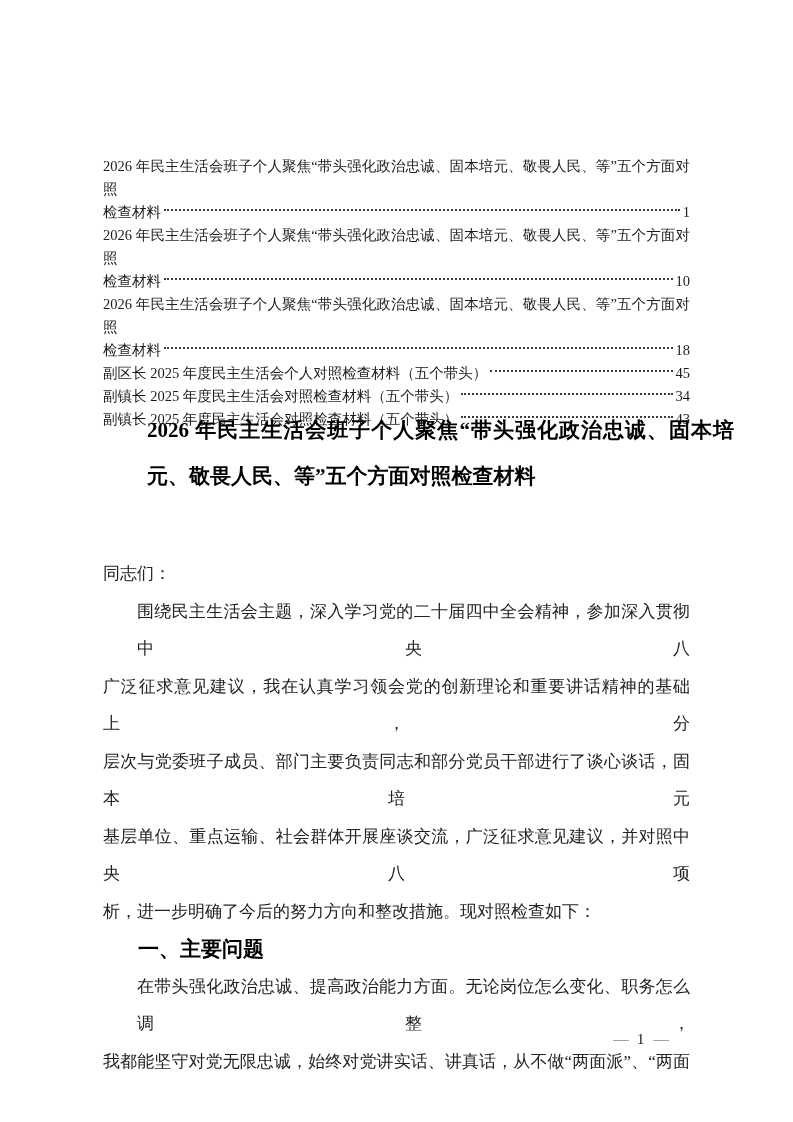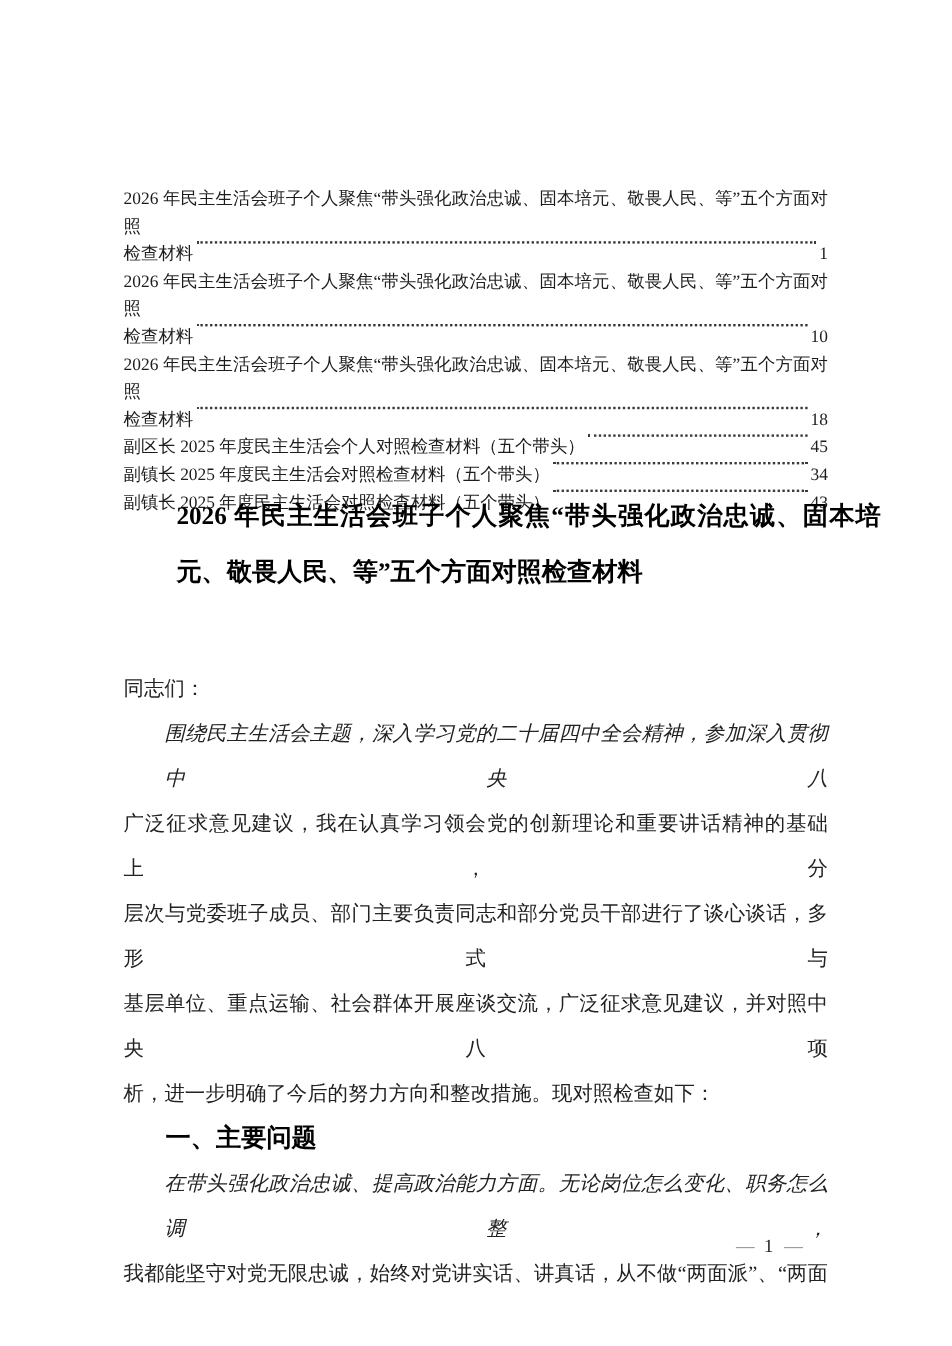--- a/index.html
+++ b/index.html
@@ -23,21 +23,21 @@
     font-size: 14.5px;
     line-height: 23px;
     color: #1c1c1c;
   }
   .toc-line-full {
     text-align: justify;
     text-align-last: justify;
   }
   .toc-line-last {
     display: flex;
-    align-items: flex-start;
+    align-items: center;
   }
   .toc-line-last .toc-text { white-space: nowrap; }
   .toc-leader {
     flex: 1 1 auto;
     min-width: 12px;
     border-bottom: 2px dotted #3a3a3a;
     margin: 0 3px 5px 3px;
   }
   .toc-page { white-space: nowrap; }
 
@@ -61,21 +61,21 @@
     position: absolute;
     left: 103px; top: 555px; width: 587px;
     font-size: 17px;
     line-height: 37.5px;
     color: #222222;
   }
   .body-line {
     text-align: justify;
     text-align-last: justify;
   }
-  .body-line.line-first { padding-left: 34px; font-style: italic; }
+  .body-line.line-first { padding-left: 34px; }
   .body-line.line-open {
     text-align: left;
     text-align-last: left;
   }
   .section-heading {
     padding-left: 35px;
     font-family: "Liberation Sans", sans-serif;
     font-size: 21px;
     font-weight: bold;
     color: #000000;
@@ -156,21 +156,21 @@
   <div class="doc-title">
     <div class="title-line-1">2026 年民主生活会班子个人聚焦“带头强化政治忠诚、固本培</div>
     <div class="title-line-2">元、敬畏人民、等”五个方面对照检查材料</div>
   </div>
 
   <div class="body-text">
     <div class="body-line line-open">同志们：</div>
 
     <div class="body-line line-first">围绕民主生活会主题，深入学习党的二十届四中全会精神，参加深入贯彻中央八</div>
     <div class="body-line">广泛征求意见建议，我在认真学习领会党的创新理论和重要讲话精神的基础上，分</div>
-    <div class="body-line">层次与党委班子成员、部门主要负责同志和部分党员干部进行了谈心谈话，多形式与</div>
+    <div class="body-line">层次与党委班子成员、部门主要负责同志和部分党员干部进行了谈心谈话，固本培元</div>
     <div class="body-line">基层单位、重点运输、社会群体开展座谈交流，广泛征求意见建议，并对照中央八项</div>
     <div class="body-line line-open">析，进一步明确了今后的努力方向和整改措施。现对照检查如下：</div>
 
     <div class="section-heading">一、主要问题</div>
 
     <div class="body-line line-first">在带头强化政治忠诚、提高政治能力方面。无论岗位怎么变化、职务怎么调整，</div>
     <div class="body-line">我都能坚守对党无限忠诚，始终对党讲实话、讲真话，从不做“两面派”、“两面人”，做</div>
 
   </div>
 

